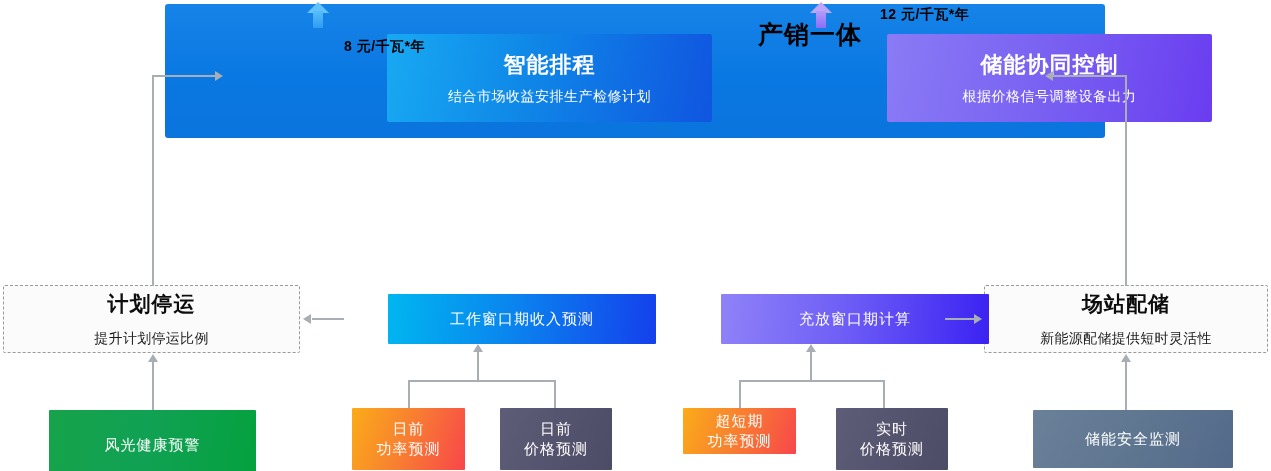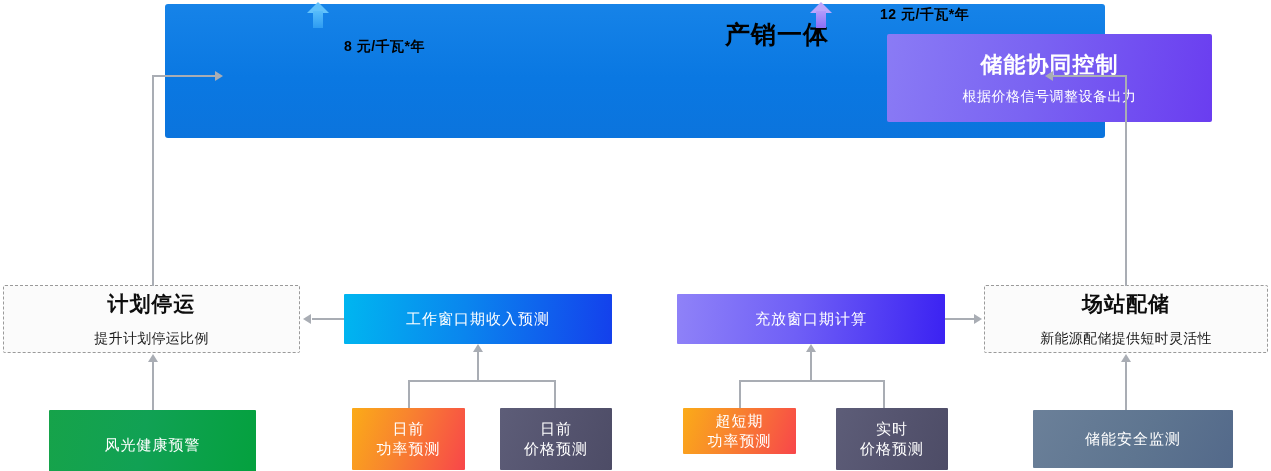--- a/index.html
+++ b/index.html
@@ -12,21 +12,21 @@
   #stage { position: relative; width: 1271px; height: 471px; background:#fff; }
 
   
   .top-panel {
     position: absolute; left: 165px; top: 4px; width: 940px; height: 134px;
     background: linear-gradient(180deg,#1683e8 0%,#0a78e2 55%,#0b74dd 100%);
     border-radius: 3px;
   }
   .panel-title {
     position: absolute; left: 560px; top: 14px; width: 170px;
-    color: #000; font-weight: 700; font-size: 25px;
+    text-align: center; color: #000; font-weight: 700; font-size: 25px;
     letter-spacing: 1px; white-space: nowrap;
   }
 
   
   .card {
     position: absolute; top: 30px; width: 325px; height: 88px;
     display: flex; flex-direction: column;
     align-items: center; justify-content: center;
     color: #fff; border-radius: 2px;
   }
@@ -63,21 +63,21 @@
   }
   .wb-left  { left: 3px;   top: 285px; width: 297px; height: 68px; }
   .wb-right { left: 984px; top: 285px; width: 284px; height: 68px; }
   .wb-title { font-size: 21px; font-weight: 700; color: #0d0d0d; letter-spacing: 1px; margin-bottom: 12px; }
   .wb-sub   { font-size: 14px; color: #1b1b1b; letter-spacing: .3px; }
 
   
   .mid-box {
     position: absolute; top: 294px; width: 268px; height: 50px;
     display: flex; align-items: center; justify-content: center;
-    color: #fff; font-size: 15px; letter-spacing: 1px; border-radius: 1px;
+    color: #fff; font-size: 15px; letter-spacing: 1px; border-radius: 1px; margin-left: 44px;
   }
   .mid-left  { left: 344px; background: linear-gradient(95deg,#00b6f0 0%,#0a86ee 45%,#1440ec 100%); }
   .mid-right { left: 677px; background: linear-gradient(95deg,#8f82f8 0%,#6f5ff6 45%,#3b22f2 100%); }
 
   
   .src-box {
     position: absolute; display: flex; flex-direction: column;
     align-items: center; justify-content: center;
     color: #fff; font-size: 15px; line-height: 1.35; letter-spacing: 1px;
     text-align: center; border-radius: 1px;
@@ -105,20 +105,24 @@
   .tri-left  { border-top:5px solid transparent;  border-bottom:5px solid transparent; border-right:8px solid #a9adb4; }
 </style>
 </head>
 <body>
 
 <div id="stage">
 
   <div class="top-panel">
     <div class="panel-title">产销一体</div>
 
+    <div class="card card-left">
+      <div class="card-title">智能排程</div>
+      <div class="card-sub">结合市场收益安排生产检修计划</div>
+    </div>
 
     <div class="card card-right">
       <div class="card-title">储能协同控制</div>
       <div class="card-sub">根据价格信号调整设备出力</div>
     </div>
   </div>
 
   <div class="up-arrow arrow-blue">
     <div class="head"></div>
     <div class="shaft"></div>

